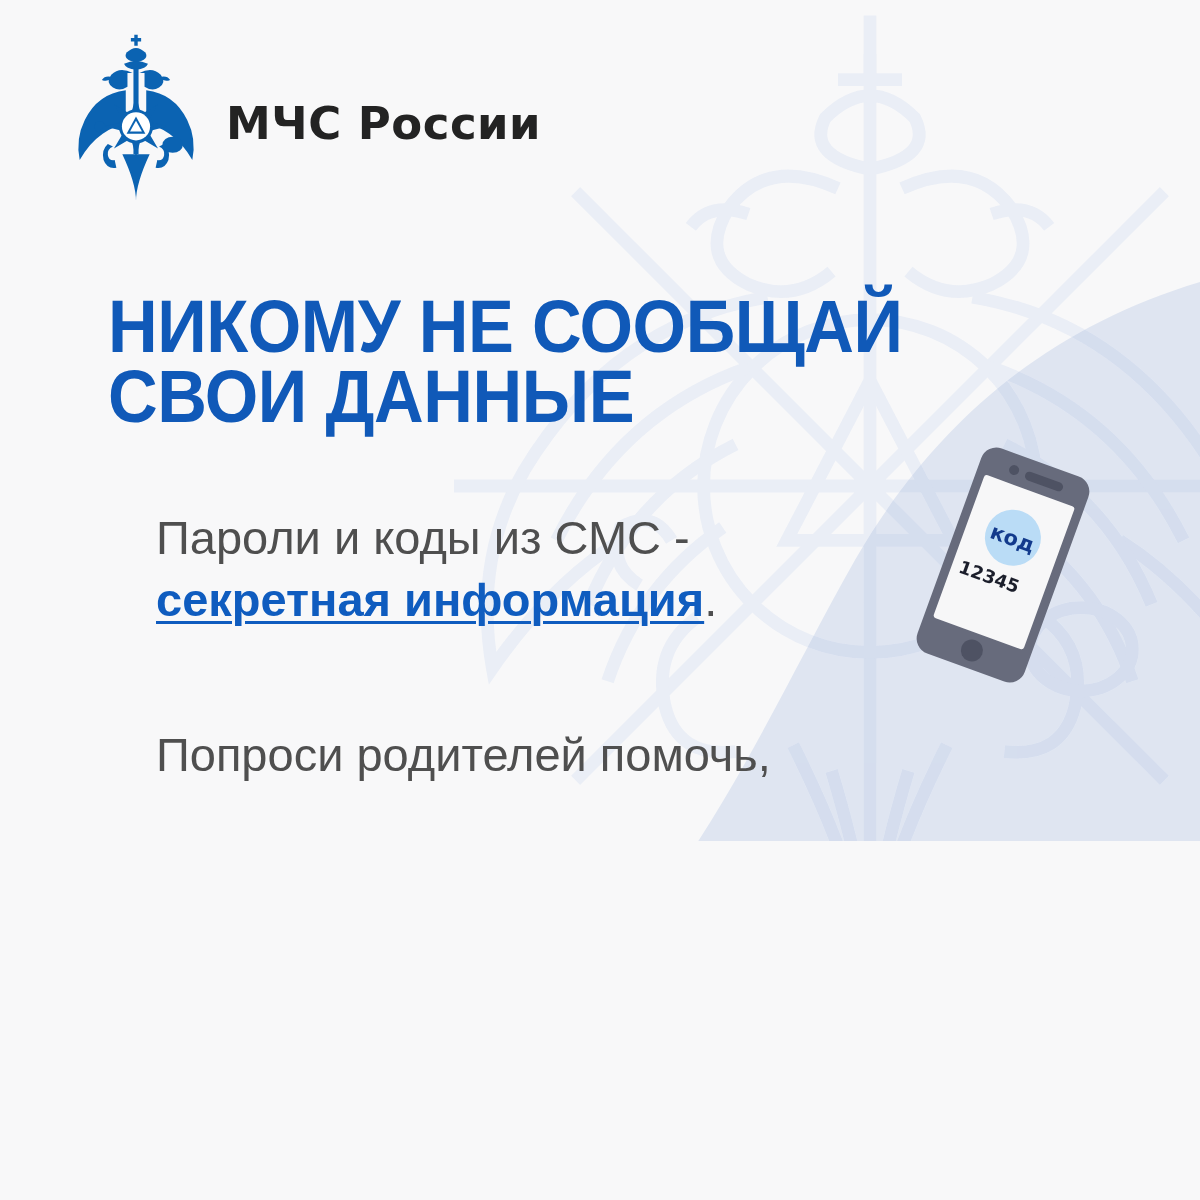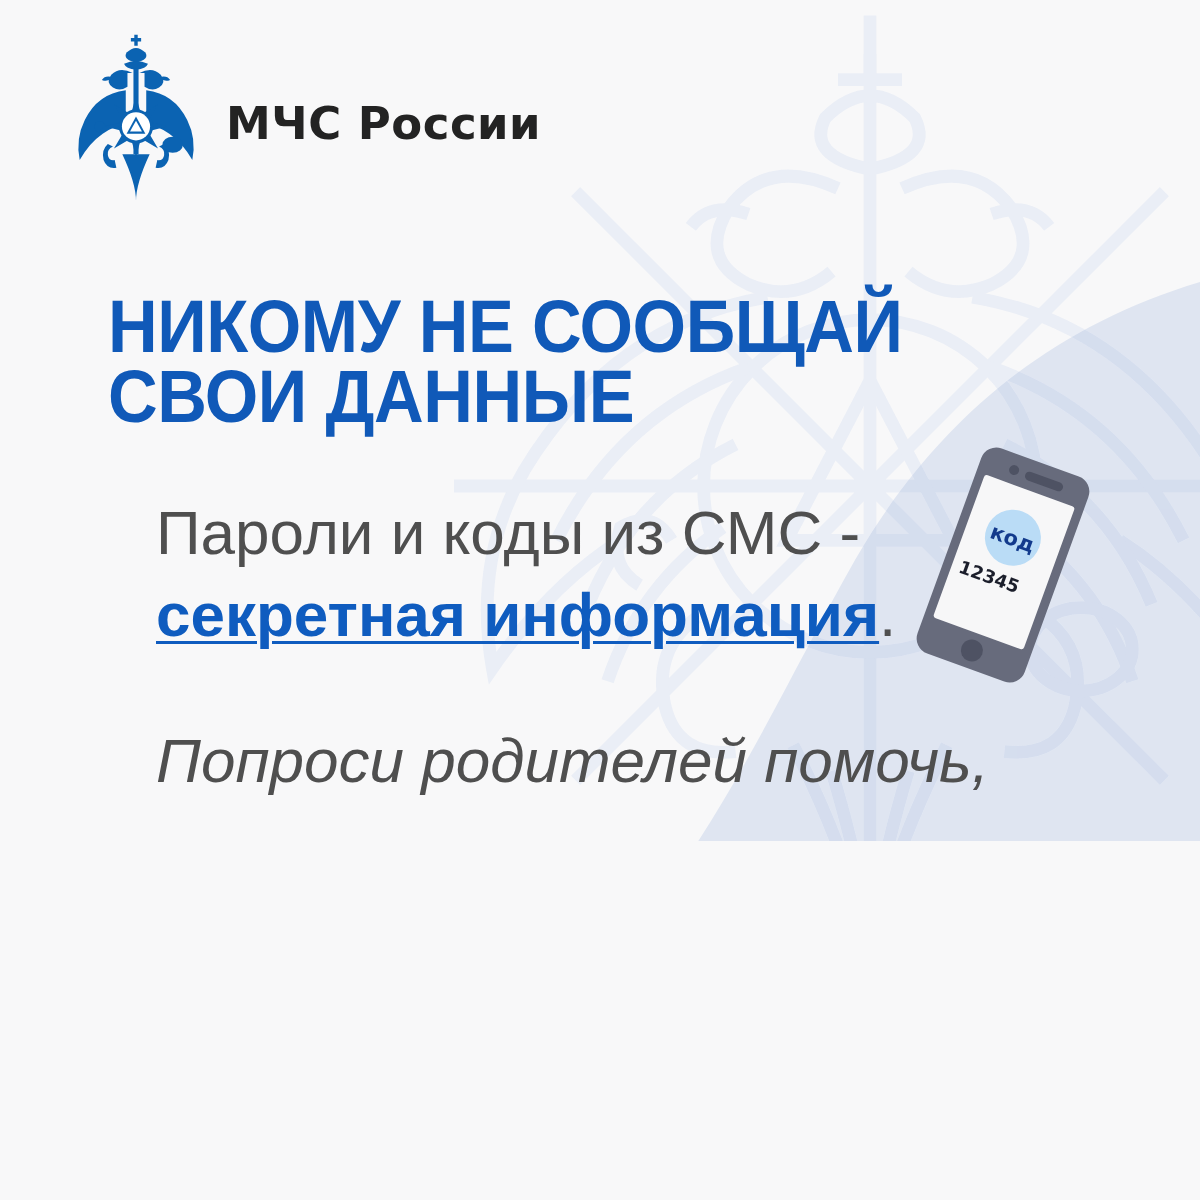--- a/index.html
+++ b/index.html
@@ -74,30 +74,30 @@
   }
   .headline .hl-line {
     display: block;
     white-space: nowrap;
   }
 
   
   .body-copy {
     position: absolute;
     left: 156px;
-    top: 492px;
+    top: 507px;
     width: 900px;
     z-index: 5;
     color: #4f4f4f;
-    font-size: 62px;
+    font-size: 47px;
     line-height: 1.32;
     font-weight: normal;
   }
   .para { margin: 0; }
-  .para + .para { margin-top: 64px; font-style: italic; }
+  .para + .para { margin-top: 93px; }
   .para .ln { display: block; white-space: nowrap; }
   .hl-strong {
     color: #0f5cbf;
     font-weight: bold;
     text-decoration: underline;
     text-underline-offset: 5px;
     text-decoration-thickness: 3px;
     text-align: right;
   }
 

